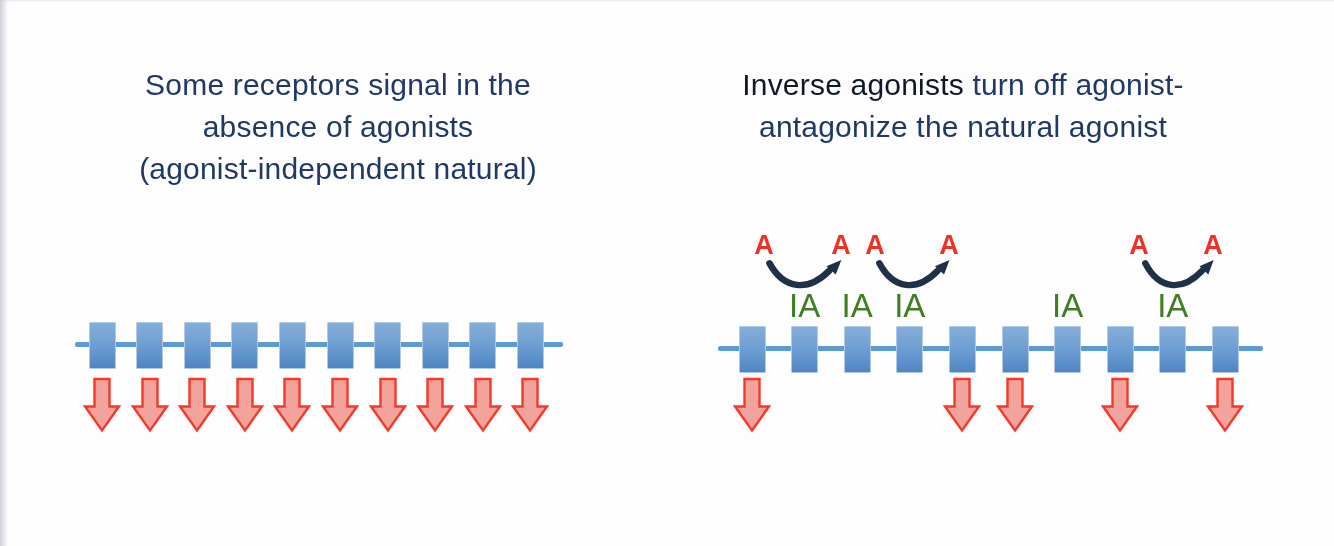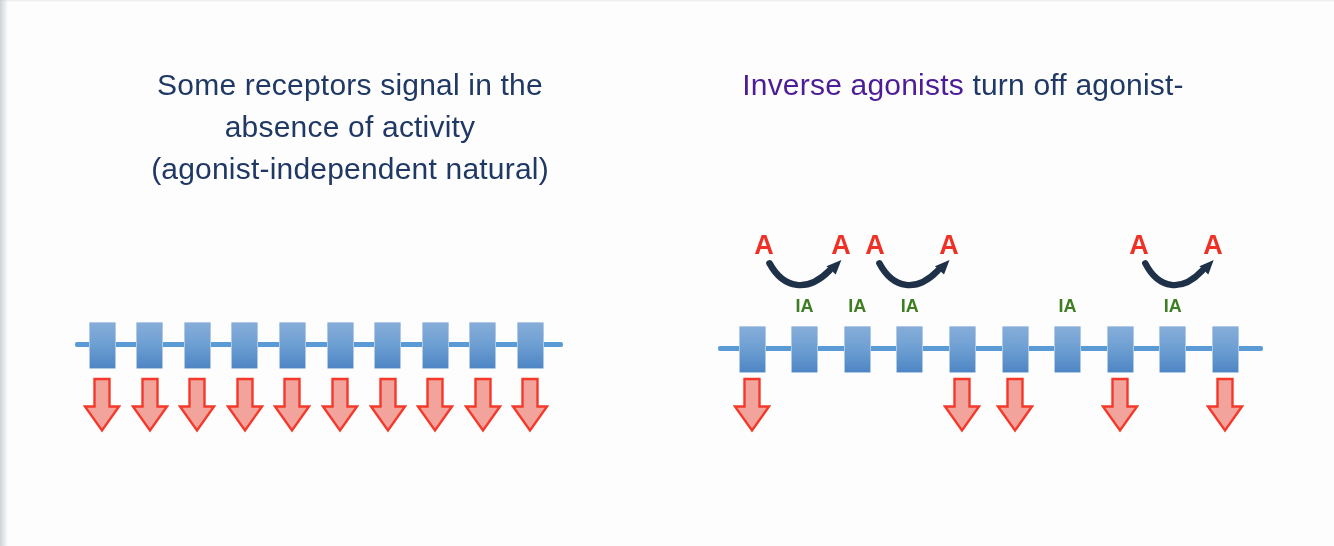--- a/index.html
+++ b/index.html
@@ -21,55 +21,56 @@
   .title{
     position:absolute;
     width:520px;
     text-align:center;
     font-size:30px;
     line-height:42px;
     font-weight:400;
     color:#1F3864;
     letter-spacing:0.2px;
   }
-  .left-title{left:90px;top:64px;}
+  .left-title{left:78px;top:64px;}
   .right-title{left:703px;top:64px;}
-  .hl{color:#4c1d95;}
+  .hl{color:#0f172a;}
   .diagram-root{position:absolute;left:0;top:0;right:0;bottom:0;}
   .receptor{
     position:absolute;
     background:linear-gradient(180deg,#86ADD9 0%,#6FA0D3 45%,#4E86C4 100%);
     border:1px solid #AFC9E7;
     border-radius:1px;
   }
   .membrane-line{position:absolute;border-radius:2px;}
   .ia-label{
     position:absolute;text-align:center;
-    font-size:18px;font-weight:bold;line-height:30px;
+    font-size:33px;font-weight:normal;line-height:30px;
   }
   .a-label{
     position:absolute;text-align:center;
     font-size:27px;font-weight:bold;line-height:30px;
   }
 </style>
 </head>
 <body>
 
 <div class="canvas">
   <div class="edge-left"></div>
   <div class="edge-top"></div>
 
   <div class="title left-title">
     <div>Some receptors signal in the</div>
-    <div>absence of activity</div>
+    <div>absence of agonists</div>
     <div>(agonist-independent natural)</div>
   </div>
 
   <div class="title right-title">
     <div><span class="hl">Inverse agonists</span><span> turn off agonist-</span></div>
+    <div>antagonize the natural agonist</div>
   </div>
 
   <div id="dg-left" class="diagram-root">
       <div class="membrane-line" style="position: absolute; left: 75px; top: 342px; width: 488px; height: 5px; background: rgb(91, 155, 213);"></div>
       <div class="receptor" style="position: absolute; left: 88.5px; top: 321.5px; width: 25px; height: 45px;"></div>
       <div class="receptor" style="position: absolute; left: 136.1px; top: 321.5px; width: 25px; height: 45px;"></div>
       <div class="receptor" style="position: absolute; left: 183.7px; top: 321.5px; width: 25px; height: 45px;"></div>
       <div class="receptor" style="position: absolute; left: 231.3px; top: 321.5px; width: 25px; height: 45px;"></div>
       <div class="receptor" style="position: absolute; left: 278.9px; top: 321.5px; width: 25px; height: 45px;"></div>
       <div class="receptor" style="position: absolute; left: 326.5px; top: 321.5px; width: 25px; height: 45px;"></div>

